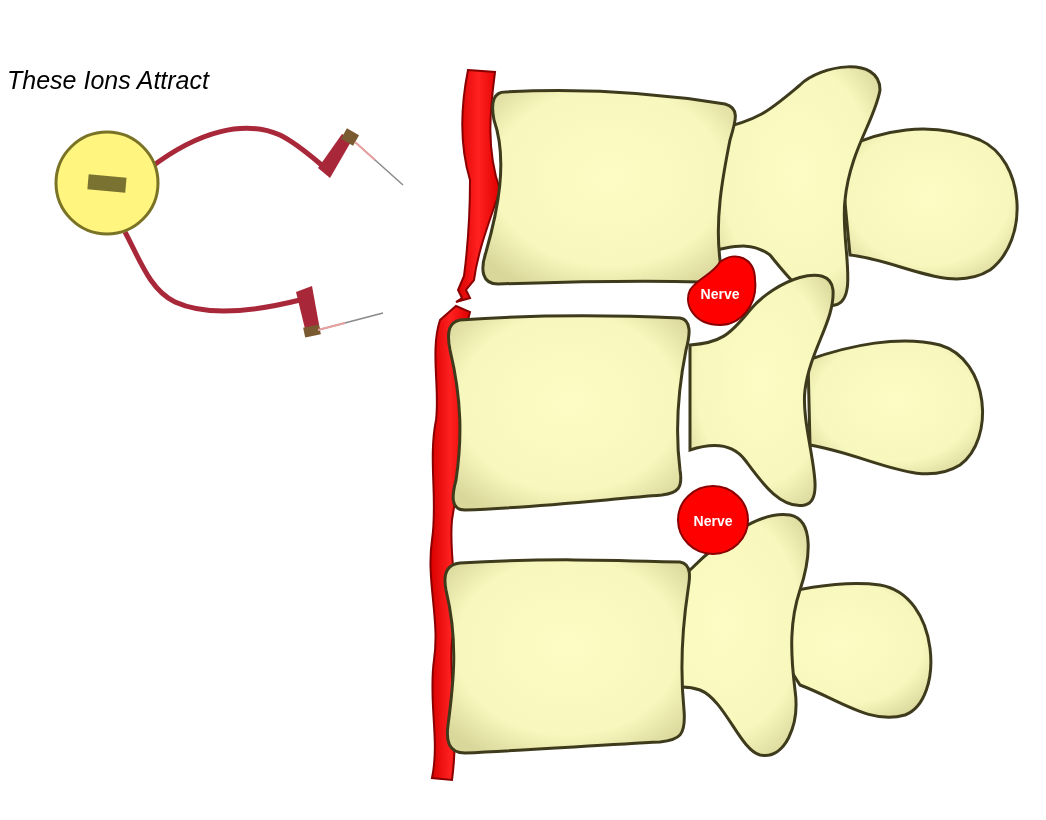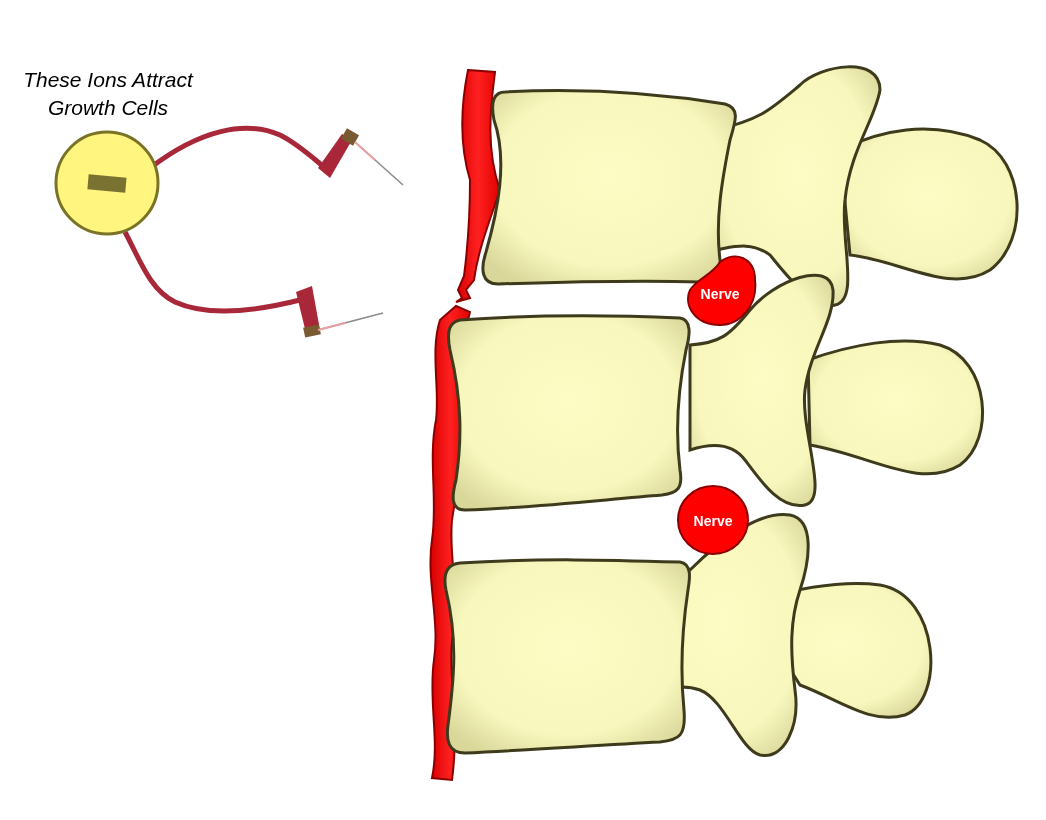--- a/index.html
+++ b/index.html
@@ -1,30 +1,29 @@
 <!DOCTYPE html>
 <html><head>
 <meta charset="utf-8">
 <style>
   html, body { margin: 0; padding: 0; background: #ffffff; }
   body { width: 1046px; height: 820px; position: relative; overflow: hidden; font-family: "Liberation Sans", sans-serif; }
   .caption {
     position: absolute; left: 0; top: 66px; width: 216px;
-    text-align: center; font-style: italic; font-size: 21px; line-height: 28px; color: #000;
+    text-align: center; font-style: italic; font-size: 25px; line-height: 28px; color: #000;
   }
   .caption span { display: block; }
   svg { position: absolute; left: 0; top: 0; }
   .nerve-label { font-family: "Liberation Sans", sans-serif; font-weight: bold; font-size: 14px; fill: #ffffff; }
 </style>
 </head>
 <body>
 
 <div class="caption">
   <span>These Ions Attract</span>
-  <span>Growth Cells</span>
 </div>
 
 <svg width="1046" height="820" viewBox="0 0 1046 820">
   <defs>
     <radialGradient id="boneGrad" cx="50%" cy="45%" r="65%">
       <stop offset="0%" stop-color="#fcfcc4"></stop>
       <stop offset="70%" stop-color="#f8f7bd"></stop>
       <stop offset="100%" stop-color="#d9d79a"></stop>
     </radialGradient>
     <linearGradient id="redGrad" x1="0" y1="0" x2="1" y2="0">

